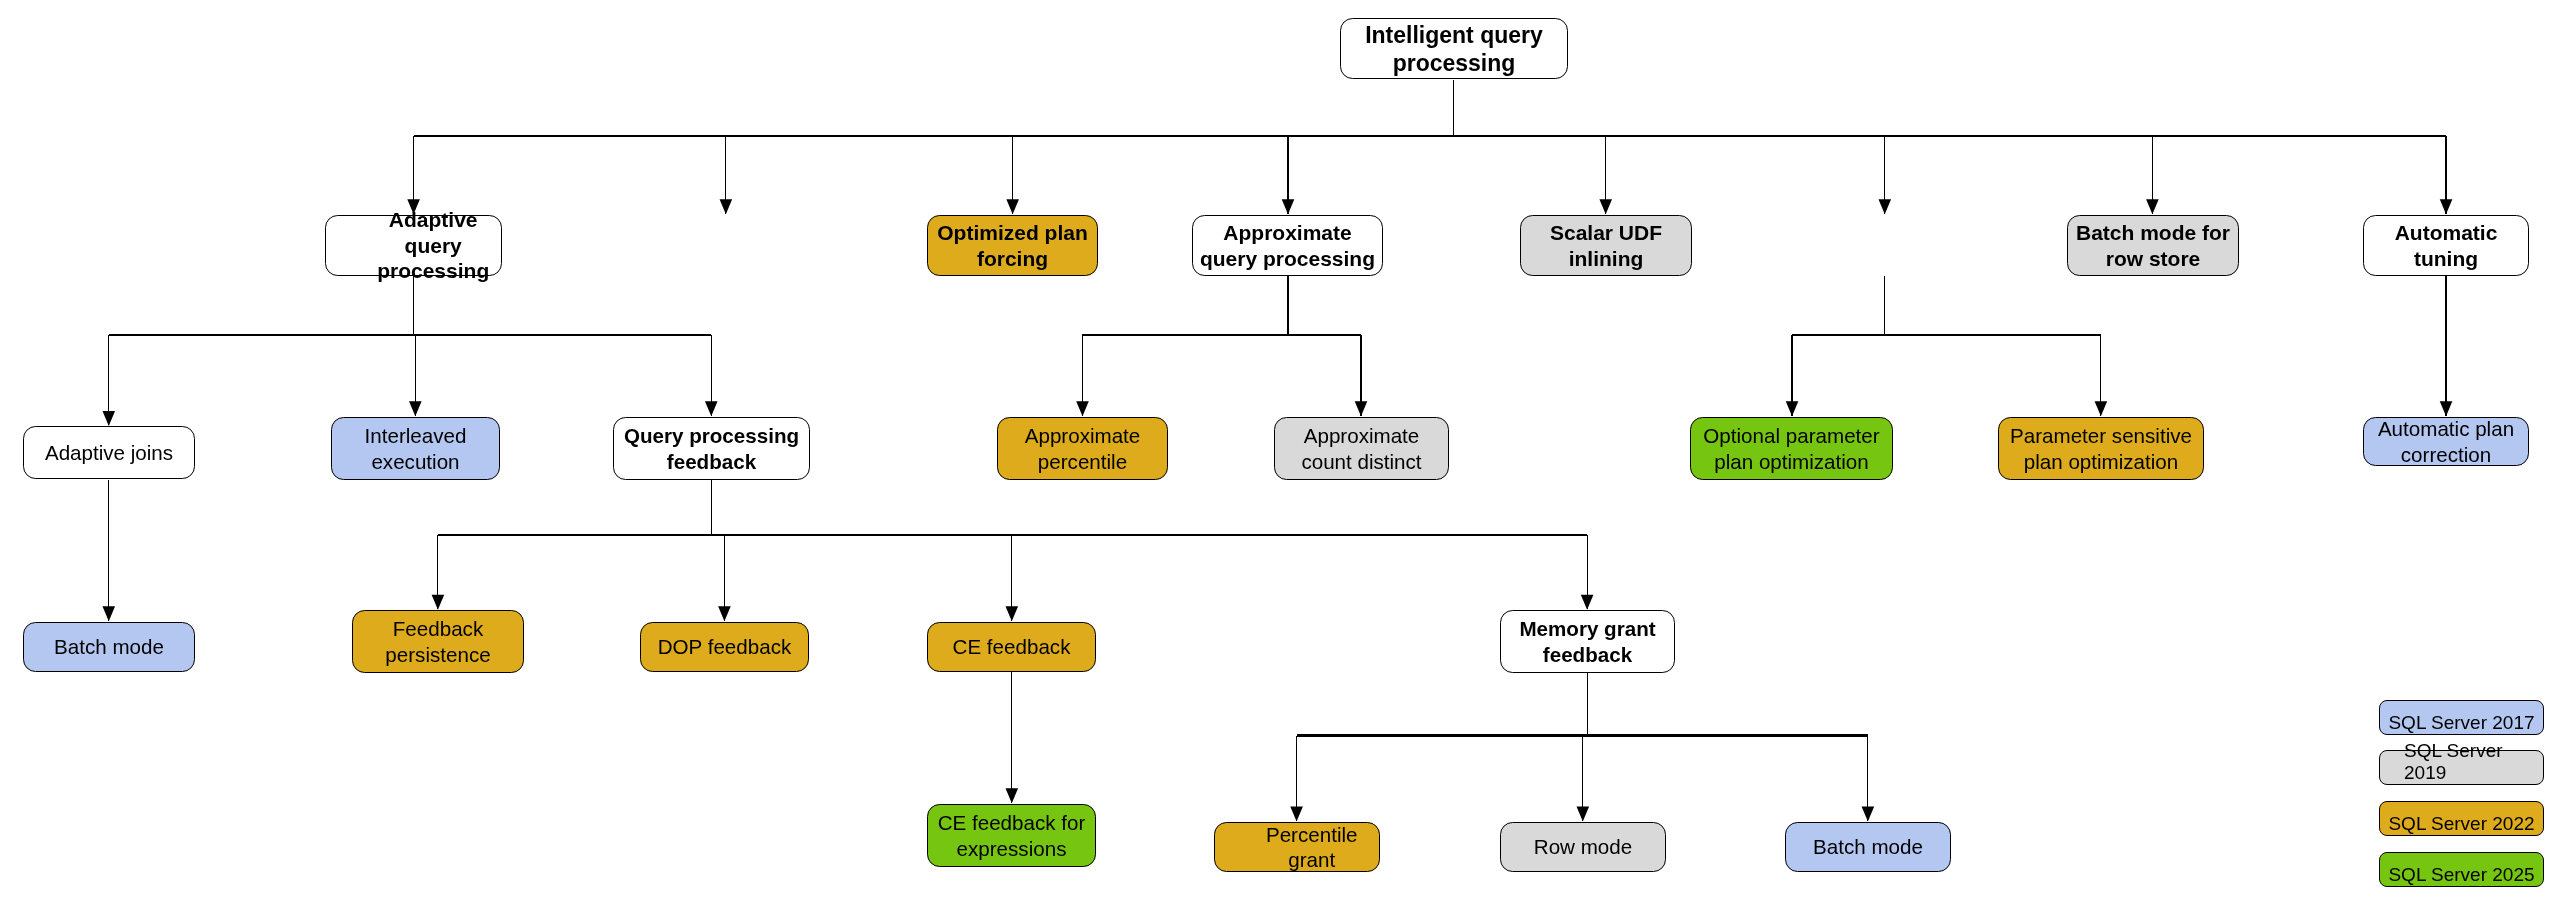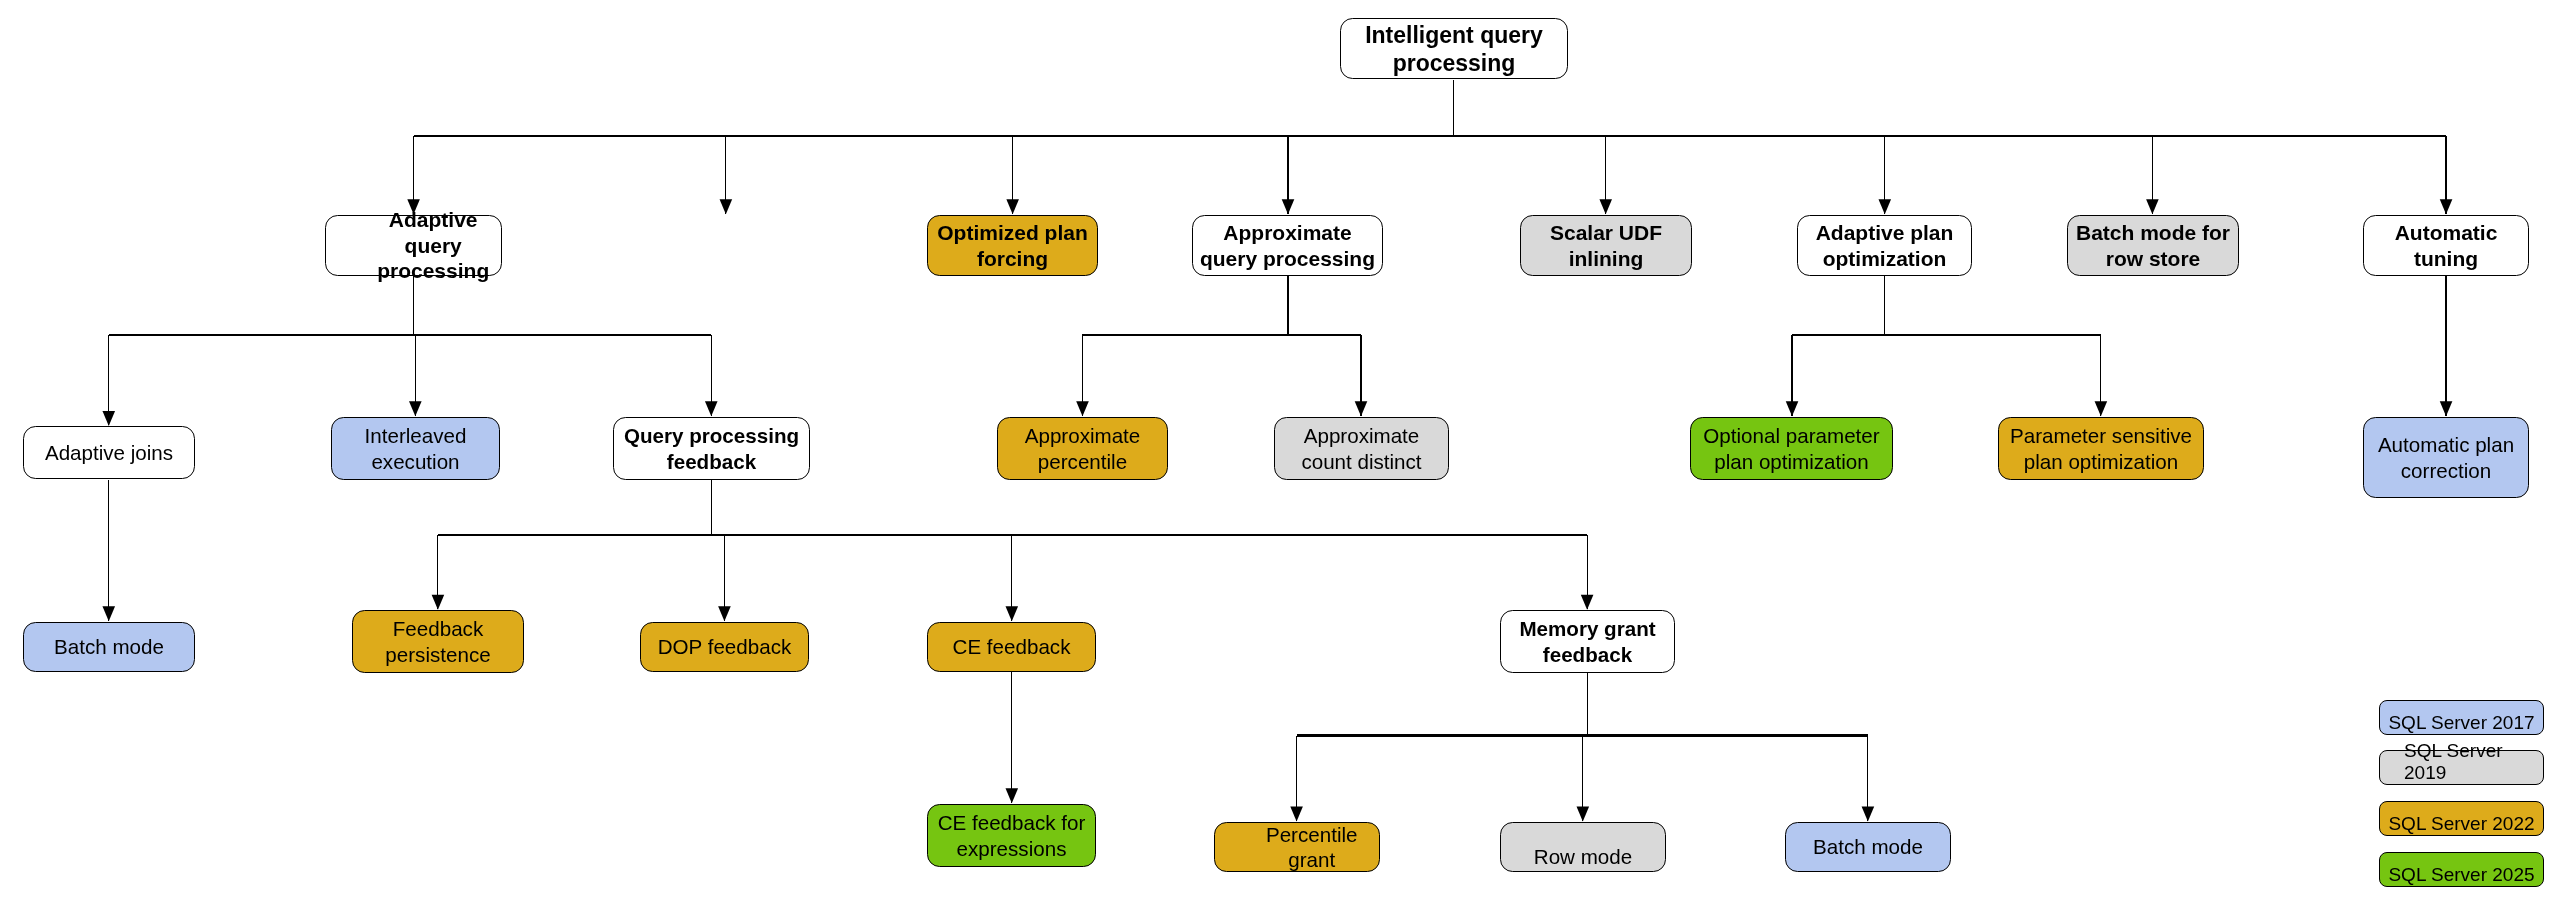--- a/index.html
+++ b/index.html
@@ -154,24 +154,20 @@
 forcing</span>
     </div>
     <div class="node lvl1" style="left: 1192px; top: 215px; width: 191px; height: 61px; background: rgb(255, 255, 255);">
       <span class="label">Approximate
 query processing</span>
     </div>
     <div class="node lvl1" style="left: 1520px; top: 215px; width: 172px; height: 61px; background: rgb(217, 217, 217);">
       <span class="label">Scalar UDF
 inlining</span>
     </div>
-    <div class="node lvl1" style="left: 1797px; top: 215px; width: 175px; height: 61px; background: rgb(255, 255, 255);">
-      <span class="label">Adaptive plan
-optimization</span>
-    </div>
     <div class="node lvl1" style="left: 2067px; top: 215px; width: 172px; height: 61px; background: rgb(217, 217, 217);">
       <span class="label">Batch mode for
 row store</span>
     </div>
     <div class="node lvl1" style="left: 2363px; top: 215px; width: 166px; height: 61px; background: rgb(255, 255, 255);">
       <span class="label">Automatic
 tuning</span>
     </div>
     <div class="node lvl2" style="left: 23px; top: 426px; width: 172px; height: 53px; background: rgb(255, 255, 255);">
       <span class="label">Adaptive joins</span>
@@ -193,21 +189,21 @@
 count distinct</span>
     </div>
     <div class="node lvl2" style="left: 1690px; top: 417px; width: 203px; height: 63px; background: rgb(118, 197, 17); text-align: center;">
       <span class="label">Optional parameter
 plan optimization</span>
     </div>
     <div class="node lvl2" style="left: 1998px; top: 417px; width: 206px; height: 63px; background: rgb(221, 171, 27);">
       <span class="label">Parameter sensitive
 plan optimization</span>
     </div>
-    <div class="node lvl2" style="left: 2363px; top: 417px; width: 166px; height: 81px; background: rgb(179, 199, 240); justify-content: center;">
+    <div class="node lvl2" style="left: 2363px; top: 417px; width: 166px; height: 49px; background: rgb(179, 199, 240); justify-content: center;">
       <span class="label">Automatic plan
 correction</span>
     </div>
     <div class="node lvl3" style="left: 23px; top: 622px; width: 172px; height: 50px; background: rgb(179, 199, 240);">
       <span class="label">Batch mode</span>
     </div>
     <div class="node lvl3" style="left: 352px; top: 610px; width: 172px; height: 63px; background: rgb(221, 171, 27);">
       <span class="label">Feedback
 persistence</span>
     </div>
@@ -221,21 +217,21 @@
       <span class="label">Memory grant
 feedback</span>
     </div>
     <div class="node lvl4" style="left: 927px; top: 804px; width: 169px; height: 63px; background: rgb(118, 197, 17);">
       <span class="label">CE feedback for
 expressions</span>
     </div>
     <div class="node lvl4" style="left: 1214px; top: 822px; width: 166px; height: 50px; background: rgb(221, 171, 27); padding-left: 34px;">
       <span class="label">Percentile grant</span>
     </div>
-    <div class="node lvl4" style="left: 1500px; top: 822px; width: 166px; height: 50px; background: rgb(217, 217, 217); align-items: flex-end;">
+    <div class="node lvl4" style="left: 1500px; top: 822px; width: 166px; height: 50px; background: rgb(217, 217, 217);">
       <span class="label">Row mode</span>
     </div>
     <div class="node lvl4" style="left: 1785px; top: 822px; width: 166px; height: 50px; background: rgb(179, 199, 240);">
       <span class="label">Batch mode</span>
     </div>
     <div class="legend-item" style="left: 2379px; top: 700px; width: 165px; height: 35px; background: rgb(179, 199, 240);">
       <span>SQL Server 2017</span>
     </div>
     <div class="legend-item" style="left: 2379px; top: 750px; width: 165px; height: 35px; background: rgb(217, 217, 217); padding-left: 24px;">
       <span>SQL Server 2019</span>

